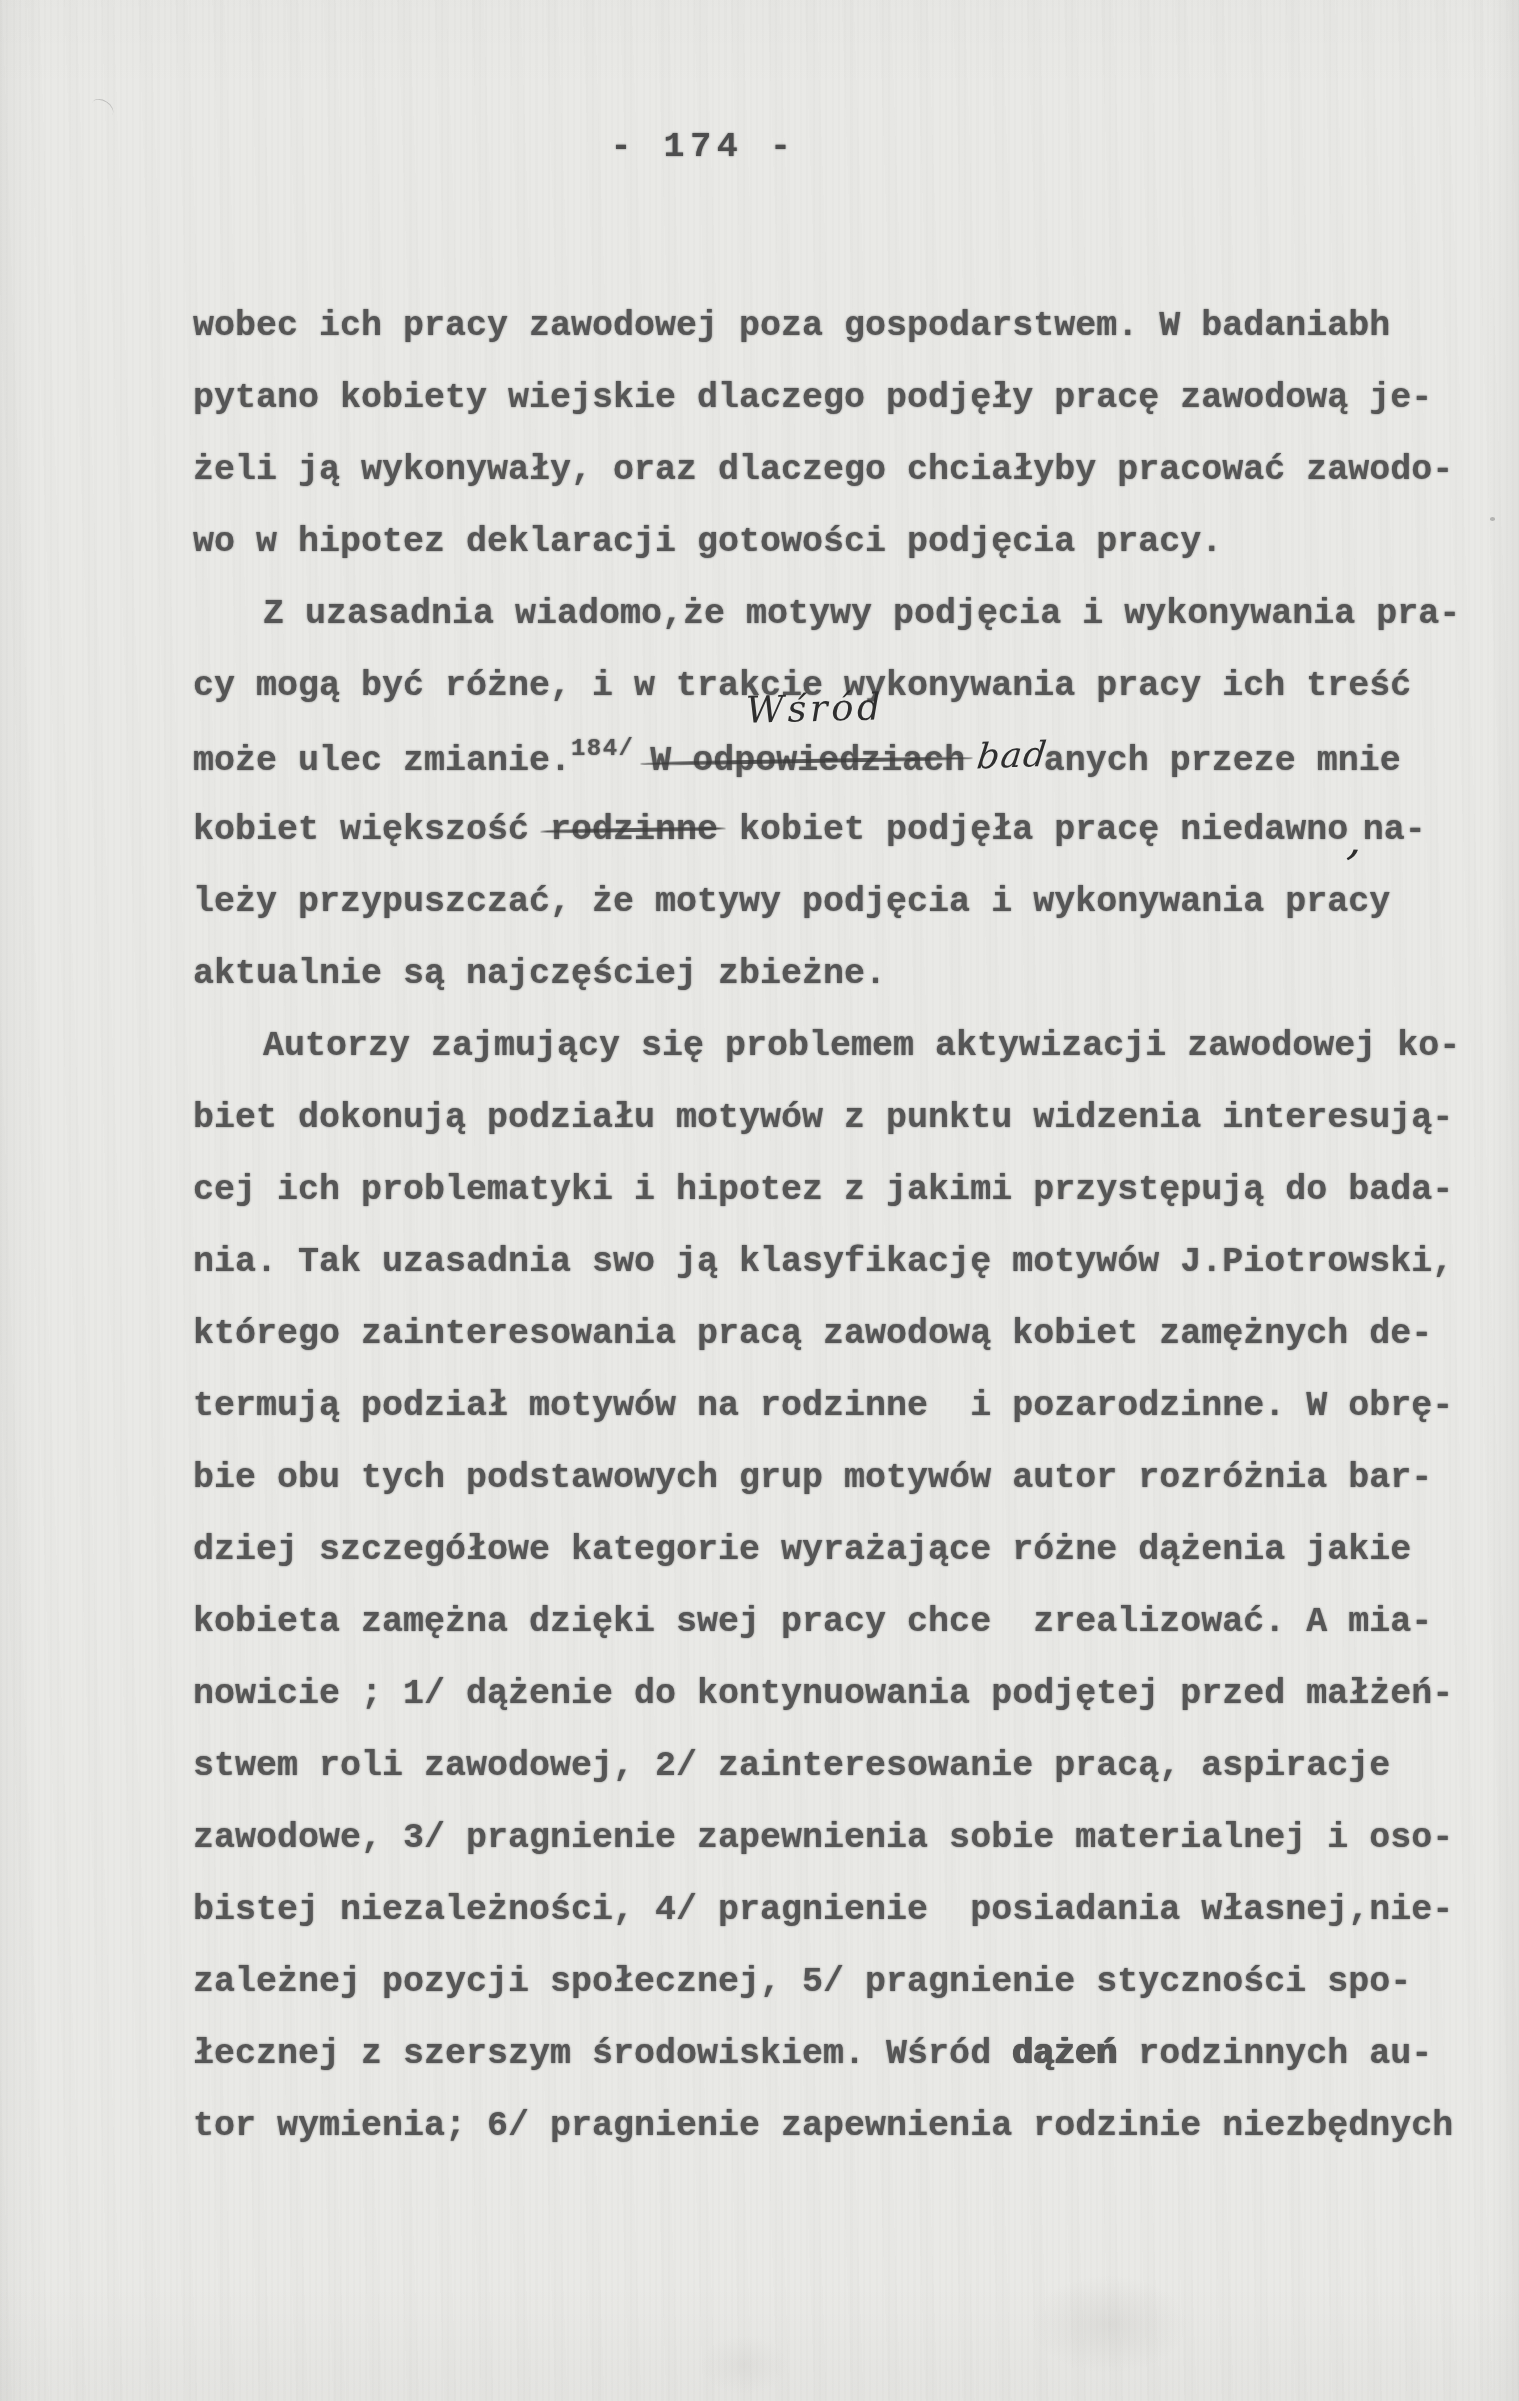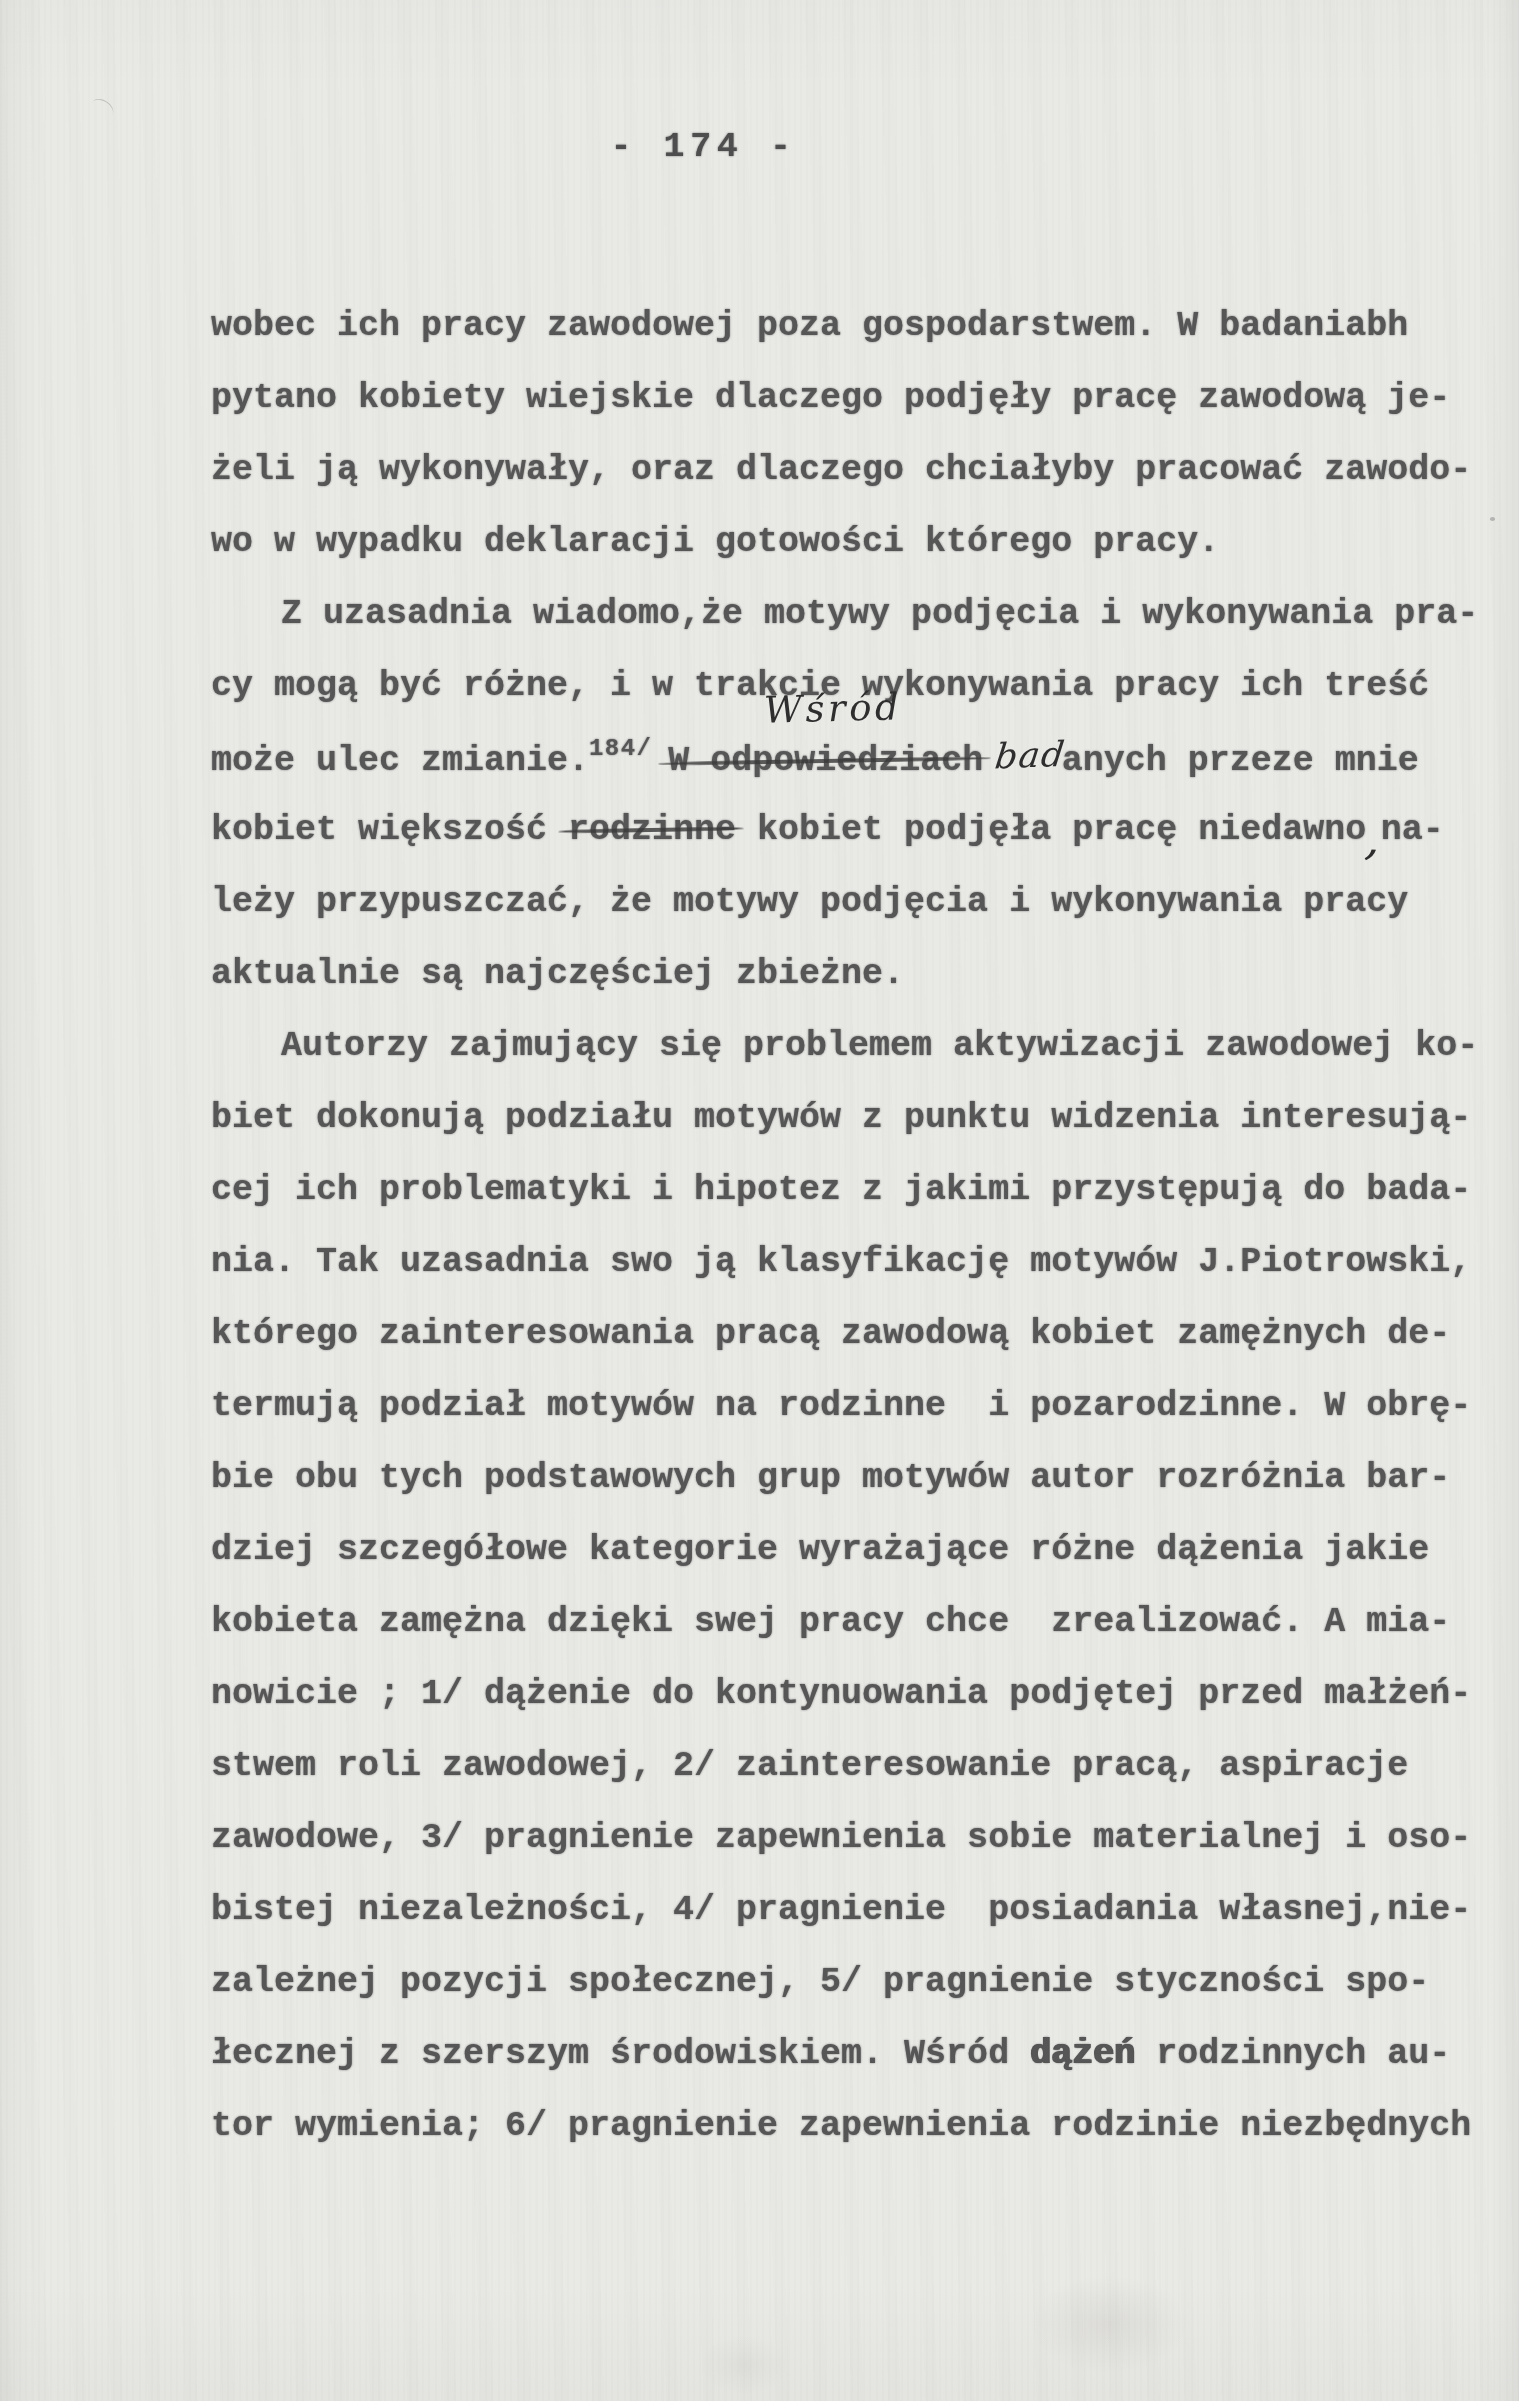--- a/index.html
+++ b/index.html
@@ -27,21 +27,21 @@
     position: absolute;
     top: 127px; left: 0;
     width: 1407px;
     text-align: center;
     font-size: 35px;
     letter-spacing: 5.6px;
     color: #4e4e4e;
   }
   .text-block {
     position: absolute;
-    left: 211px;
+    left: 193px;
     top: 290px;
     width: 1294px;
     font-size: 35px;
   }
   .line { height: 72px; line-height: 72px; white-space: pre; position: relative; }
   .line.indent { padding-left: 70px; }
   .footnote-ref { font-size: 24px; vertical-align: 15.5px; letter-spacing: 1.4px; line-height: 0; }
   .strike-wrap { position: relative; display: inline-block; }
   .strike-wrap::after {
     content: "";
@@ -111,21 +111,21 @@
 <div class="page">
   <div class="fiber-mark"></div>
   <div class="edge-speck"></div>
 
   <div class="page-number typed-ink">- 174 -</div>
 
   <div class="text-block typed-ink">
     <div class="line">wobec ich pracy zawodowej poza gospodarstwem. W badaniabh</div>
     <div class="line">pytano kobiety wiejskie dlaczego podjęły pracę zawodową je-</div>
     <div class="line">żeli ją wykonywały, oraz dlaczego chciałyby pracować zawodo-</div>
-    <div class="line">wo w wypadku deklaracji gotowości którego pracy.</div>
+    <div class="line">wo w hipotez deklaracji gotowości podjęcia pracy.</div>
     <div class="line indent">Z uzasadnia wiadomo,że motywy podjęcia i wykonywania pra-</div>
     <div class="line">cy mogą być różne, i w trakcie wykonywania pracy ich treść</div>
 
     <div class="line"><span>może ulec zmianie.</span><sup class="footnote-ref">184/</sup><span class="strike-wrap gap-before"><span>W odpowiedziach</span></span><span class="hand hand-insert">bad</span><span>anych</span><span> przeze mnie</span><span class="hand hand-above">Wśród</span></div>
 
     <div class="line"><span>kobiet większość </span><span class="strike-wrap"><span>rodzinne</span></span><span> kobiet podjęła pracę niedawno</span><span class="hand hand-comma">,</span><span>na-</span></div>
 
     <div class="line">leży przypuszczać, że motywy podjęcia i wykonywania pracy</div>
     <div class="line">aktualnie są najczęściej zbieżne.</div>
     <div class="line indent">Autorzy zajmujący się problemem aktywizacji zawodowej ko-</div>

